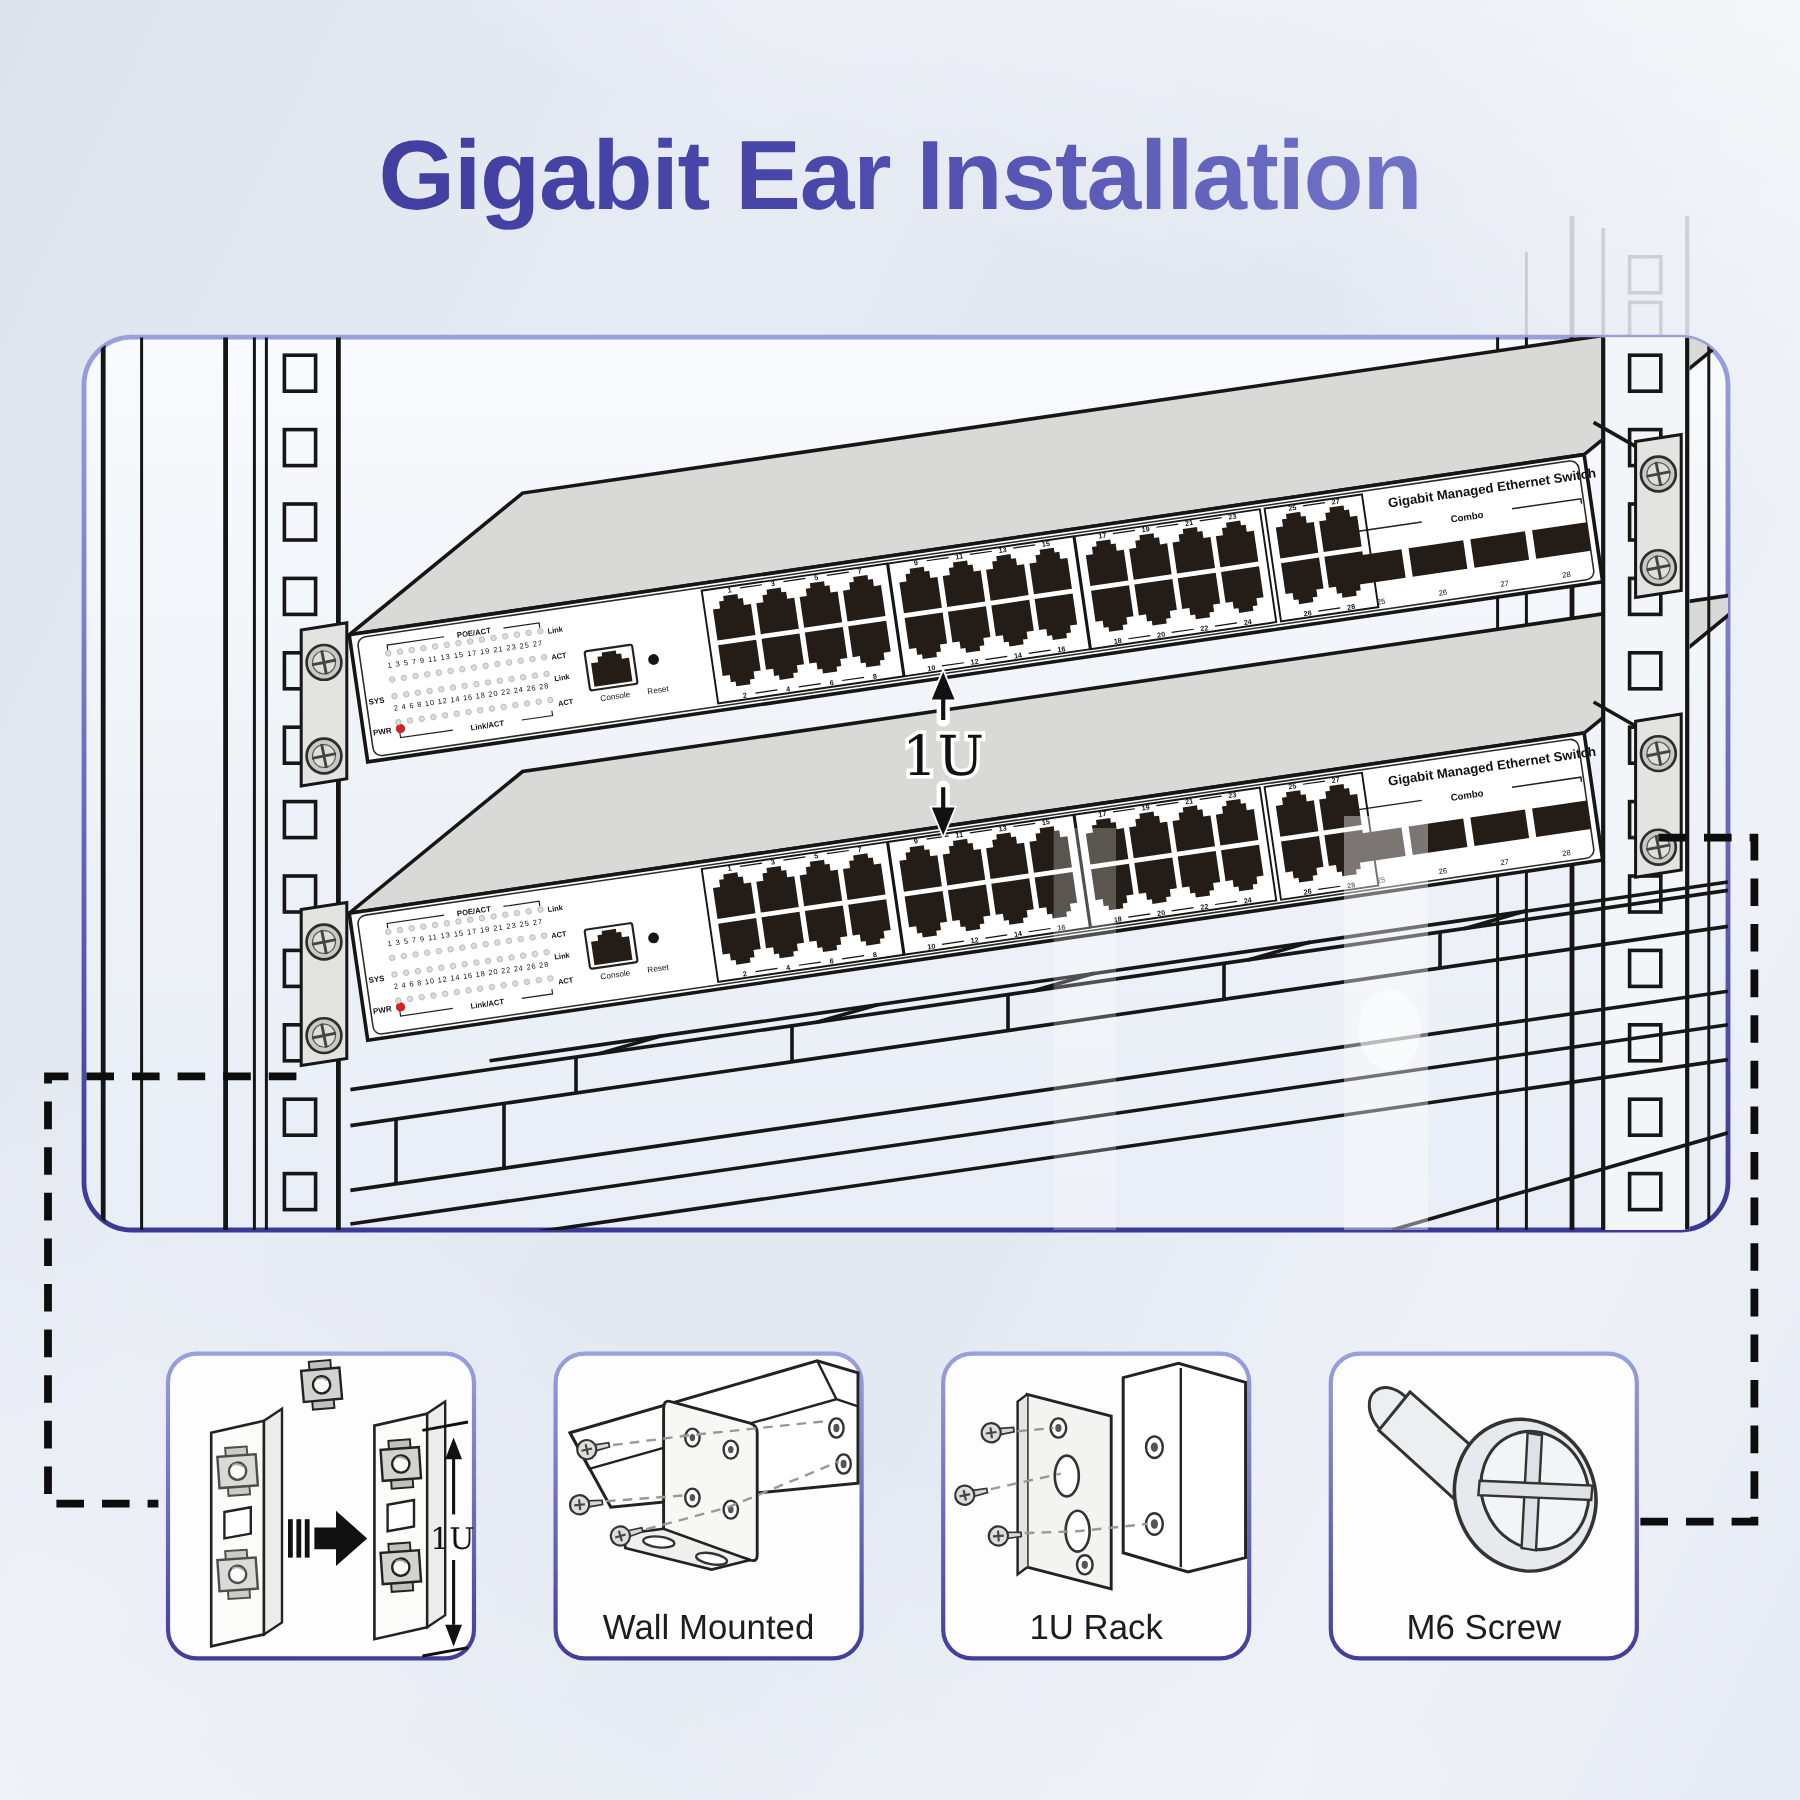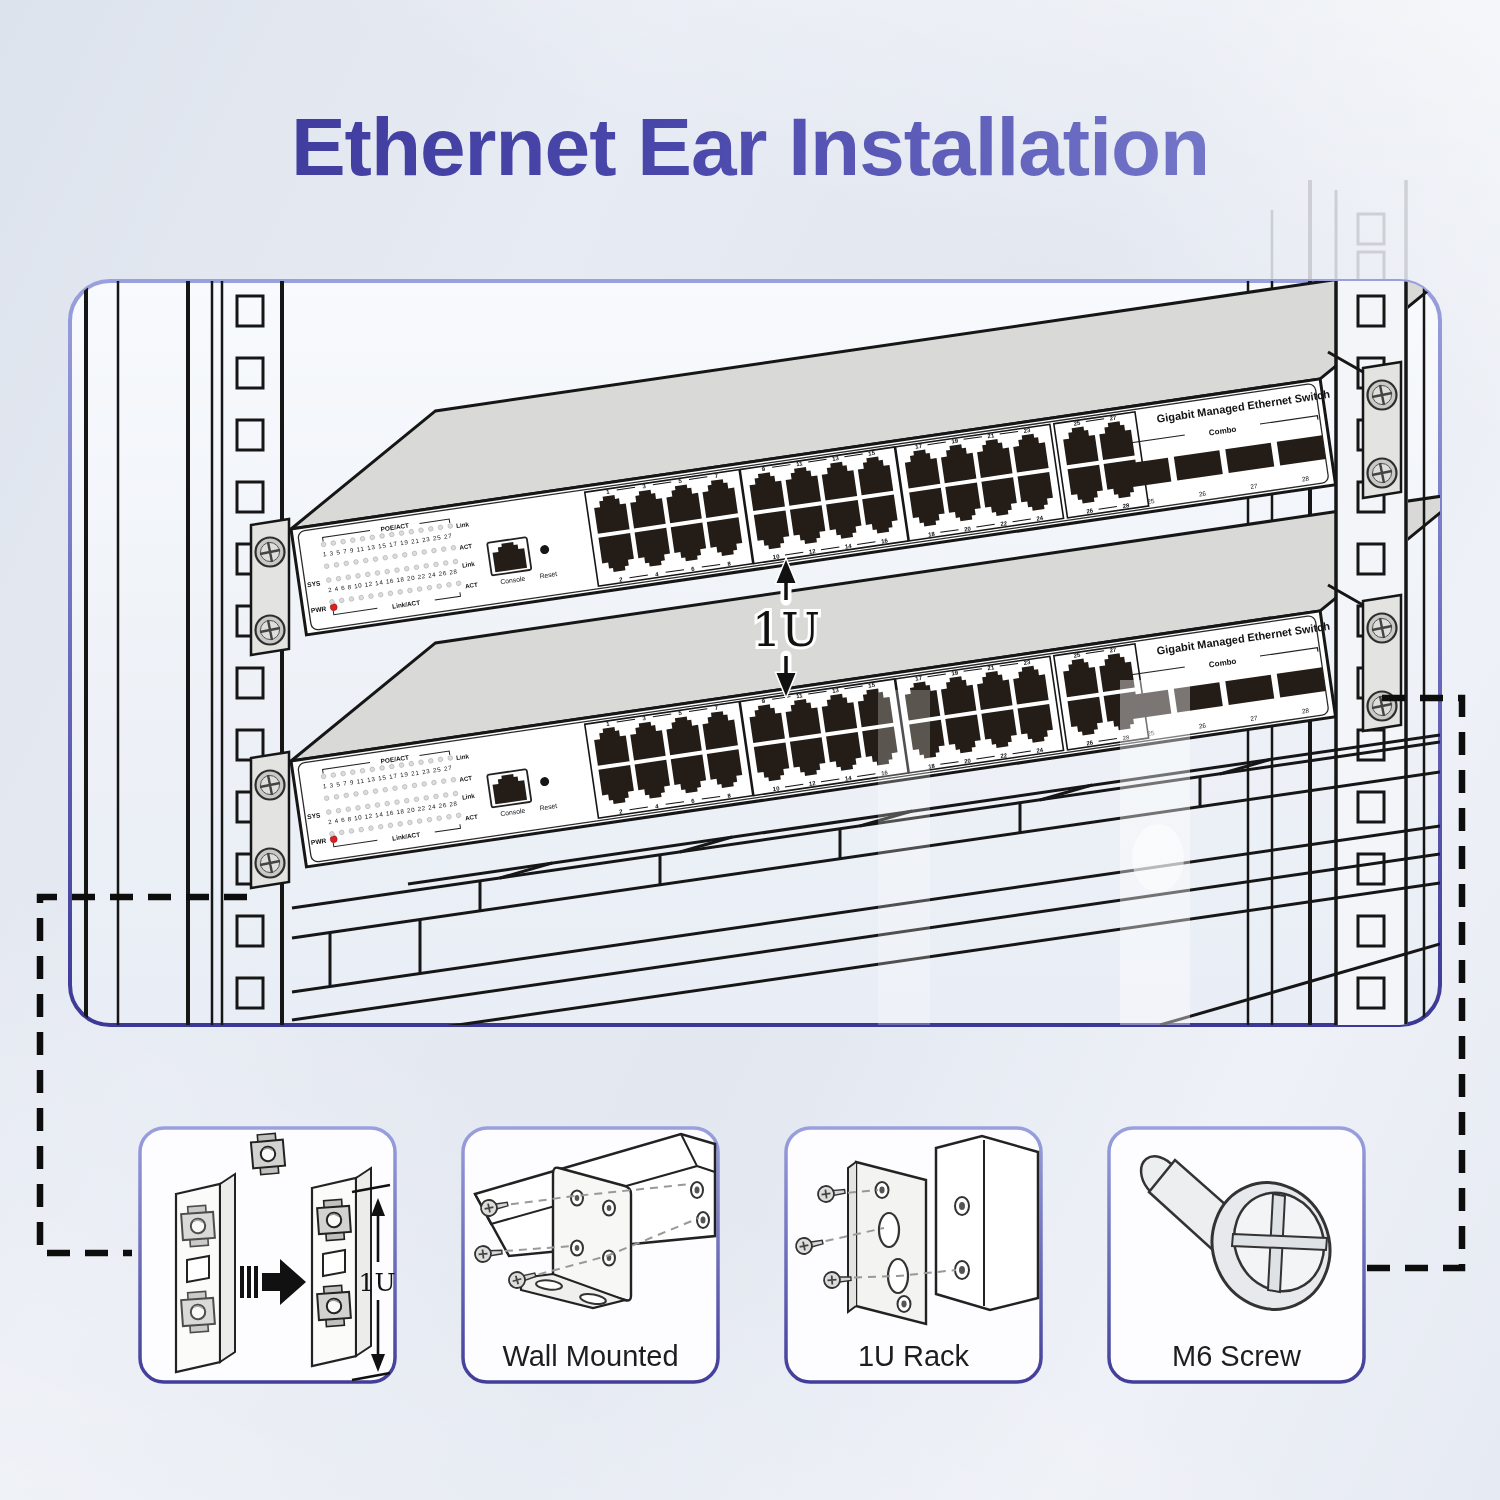--- a/index.html
+++ b/index.html
@@ -18,21 +18,21 @@
     -webkit-background-clip:text;background-clip:text;color:transparent;
   }
   svg.scene{position:absolute;left:0;top:0;}
   text{font-family:"Liberation Sans",sans-serif;}
   .unit-text{font-family:"DejaVu Serif","Liberation Serif",serif;}
 </style>
 </head>
 <body>
 
 <div class="bg-streak"></div>
-<h1 class="title">Ethernet Ear Installation</h1>
+<h1 class="title">Gigabit Ear Installation</h1>
 
 <svg class="scene" width="1500" height="1500" viewBox="0 0 1500 1500">
   <defs>
     <linearGradient id="panelGrad" x1="0" y1="0" x2="0" y2="1">
       <stop offset="0" stop-color="#f8fafd"></stop>
         <stop offset="0.6" stop-color="#edf1f7"></stop>
         <stop offset="1" stop-color="#e9edf5"></stop>
     </linearGradient>
     <linearGradient id="panelStroke" x1="0" y1="0" x2="0" y2="1">
       <stop offset="0" stop-color="#9aa0dd"></stop>

